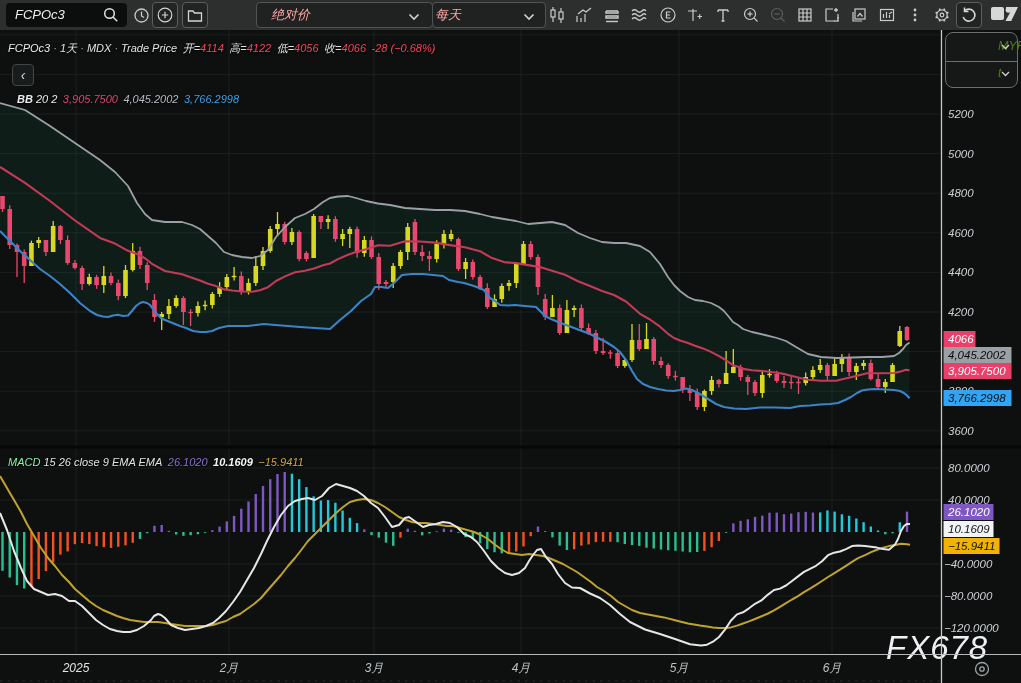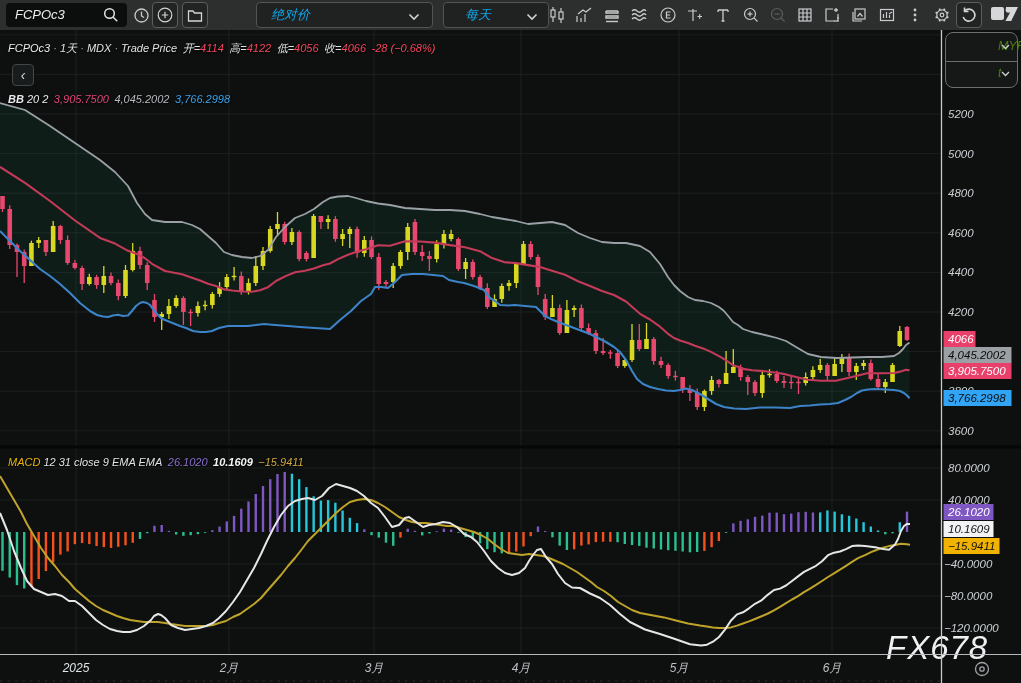--- a/index.html
+++ b/index.html
@@ -2,23 +2,23 @@
 <html><head><meta charset="utf-8"><style>
 
 * { margin:0; padding:0; box-sizing:border-box; }
 body { width:1021px; height:683px; overflow:hidden; background:#0d100f;
   font-family:"Liberation Sans", sans-serif; }
 #app { position:relative; width:1021px; height:683px;font-style:italic; }
 #tb { position:absolute; left:0; top:0; width:1021px; height:30px; background:#2d2e2e; }
 #search { position:absolute; left:6px; top:3px; width:121px; height:24px; background:#0c0d0d;
   border-radius:4px; color:#eceeef; font-size:13px; line-height:24px; padding-left:9px; }
 .dd { position:absolute; top:2px; height:26px; background:#202222; border:1px solid #515354;
-  border-radius:4px; color:#0ea5e9; font-size:13px; line-height:24px; }
+  border-radius:4px; color:#fca5a5; font-size:13px; line-height:24px; }
 .lg { position:absolute; font-size:11px; color:#dfe2e4; text-shadow:0 1px 2px rgba(0,0,0,.9); white-space:nowrap; }
-.lg b { font-weight:bold; }
+.lg b { font-weight:bold;margin-left:9px; }
 #backbtn { position:absolute; left:12px; top:64px; width:22px; height:22px; background:rgba(28,30,30,.85);
   border:1px solid #434546; border-radius:4px; color:#d8dadb; font-size:14px; text-align:center; line-height:20px; }
 #myr { position:absolute; left:945px; top:32px; width:73px; height:56px; border:1px solid #6b6d6f;
   border-radius:8px; background:#161817; color:#4d7c0f; font-size:12.5px;padding-left:44px; }
 #myr .row { position:relative; height:27px; line-height:27px; padding-left:8px; }
 #myr .sep { position:absolute; left:0; top:28px; width:100%; height:1px; background:#6b6d6f; }
 
 </style></head><body>
 <div id="app">
 <div id="tb">
@@ -43,21 +43,21 @@
         </svg>
       </div>
 <div style="position:absolute;left:182px;top:2px;width:26px;height:26px;border:1px solid #5b5d5f;border-radius:4px;background:#222424">
         <svg width="16" height="16" viewBox="0 0 16 16" style="position:absolute;left:4px;top:5px">
           <path d="M1.5 3 h4.5 l1.5 2 h7 v8 h-13 z" stroke="#d2d4d6" fill="none" stroke-width="1.3"></path>
         </svg>
       </div>
 <div class="dd" style="left:256px;width:177px;padding-left:14px">绝对价<svg width="12" height="8" viewBox="0 0 12 8" style="position:absolute;top:10px;right:12px">
           <path d="M1.5 1.5 L6 6 L10.5 1.5" stroke="#cfd2d4" stroke-width="1.6" fill="none"></path>
         </svg></div>
-<div class="dd" style="left:443px;width:106px;padding-left:21px">每天<svg width="12" height="8" viewBox="0 0 12 8" style="position:absolute;top:10px;right:10px">
+<div class="dd" style="left:432px;width:114px;padding-left:2px">每天<svg width="12" height="8" viewBox="0 0 12 8" style="position:absolute;top:10px;right:10px">
           <path d="M1.5 1.5 L6 6 L10.5 1.5" stroke="#cfd2d4" stroke-width="1.6" fill="none"></path>
         </svg></div>
 <svg style="position:absolute;left:548px;top:6px" width="18" height="18" viewBox="0 0 18 18">
         <g stroke="#c9ccce" fill="none" stroke-width="1.2">
           <line x1="5" y1="1" x2="5" y2="4"></line>
           <rect x="3" y="4" width="4" height="7"></rect>
           <line x1="5" y1="11" x2="5" y2="16"></line>
           <line x1="13" y1="2" x2="13" y2="6"></line>
           <rect x="11" y="6" width="4" height="7"></rect>
           <line x1="13" y1="13" x2="13" y2="17"></line>
@@ -624,21 +624,21 @@
 <rect x="943.5" y="538.0" width="56.0" height="16" fill="#f2b200"></rect>
 <text x="948" y="550.0" font-size="11.5" fill="#111" font-family="Liberation Sans, sans-serif">−15.9411</text>
 <g stroke="#9fa2a6" fill="none" stroke-width="1.3">
         <circle cx="982" cy="669" r="6.5"></circle>
         <circle cx="982" cy="669" r="2.2"></circle>
       </g>
 </svg>
 <div class="lg" style="left:8px;top:41px"><span style="color:#e9ecee">FCPOc3</span><span style="color:#9ea3a6"> · </span><span>1天</span><span style="color:#9ea3a6"> · </span><span>MDX</span><span style="color:#9ea3a6"> · </span><span>Trade Price</span><span> 开=</span><span style="color:#f4455c">4114</span><span> 高=</span><span style="color:#f4455c">4122</span><span> 低=</span><span style="color:#f4455c">4056</span><span> 收=</span><span style="color:#f4455c">4066</span><span style="color:#f4455c"> -28 (−0.68%)</span></div>
 <div id="backbtn">‹</div>
 <div class="lg" style="left:8px;top:93px"><span style="color:#e9ecee"><b>BB</b> 20 2</span><span style="color:#e0457b"> 3,905.7500</span><span style="color:#b7bac1"> 4,045.2002</span><span style="color:#3aa3f0"> 3,766.2998</span></div>
-<div class="lg" style="left:8px;top:456px"><span style="color:#eab308">MACD</span><span> 12 31 close 9 EMA EMA</span><span style="color:#8c6fd0"> 26.1020</span><span style="color:#f5f6f8;font-weight:bold"> 10.1609</span><span style="color:#d1a73c"> −15.9411</span></div>
+<div class="lg" style="left:8px;top:456px"><span style="color:#86efac">MACD</span><span> 15 26 close 9 EMA EMA</span><span style="color:#8c6fd0"> 26.1020</span><span style="color:#f5f6f8;font-weight:bold"> 10.1609</span><span style="color:#d1a73c"> −15.9411</span></div>
 <div id="myr">
       <div class="row">MYR<svg width="9" height="6" viewBox="0 0 9 6" style="position:absolute;right:7px;top:11px">
           <path d="M1 1 L4.5 4.5 L8 1" stroke="#cfd2d4" stroke-width="1.3" fill="none"></path>
         </svg></div>
       <div class="sep"></div>
       <div class="row">t<svg width="9" height="6" viewBox="0 0 9 6" style="position:absolute;right:7px;top:11px">
           <path d="M1 1 L4.5 4.5 L8 1" stroke="#cfd2d4" stroke-width="1.3" fill="none"></path>
         </svg></div>
     </div>
 </div>

